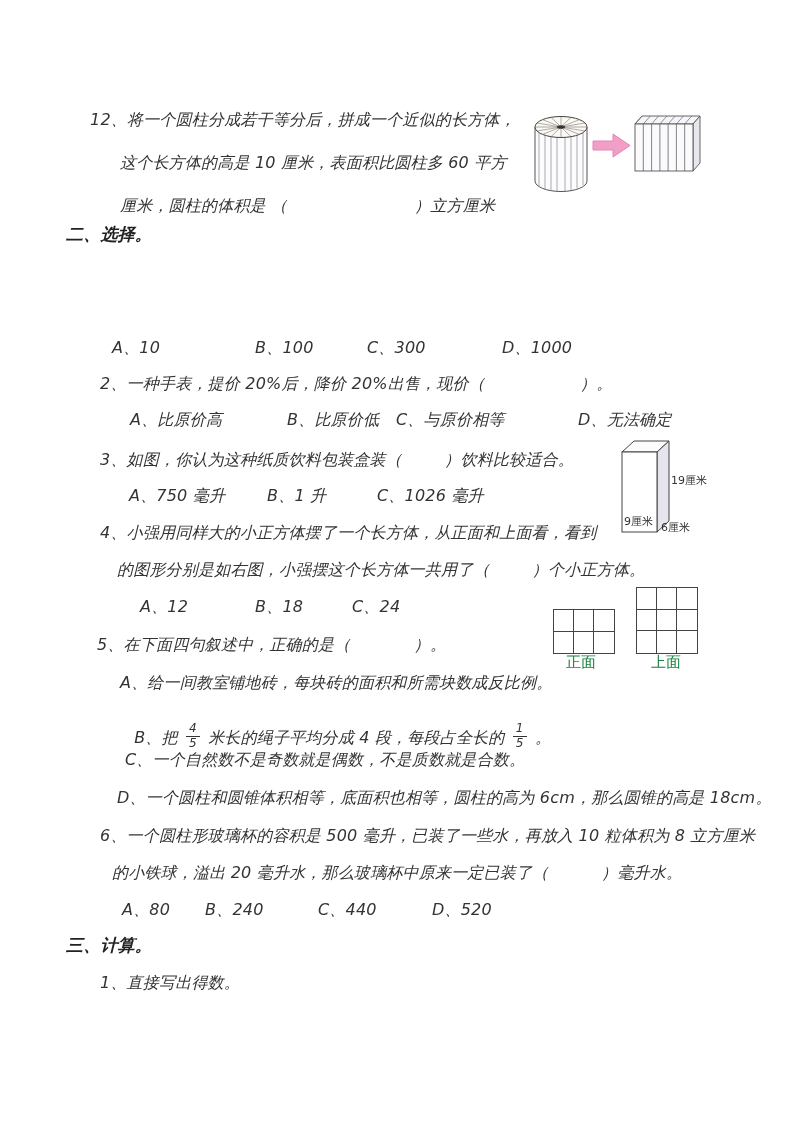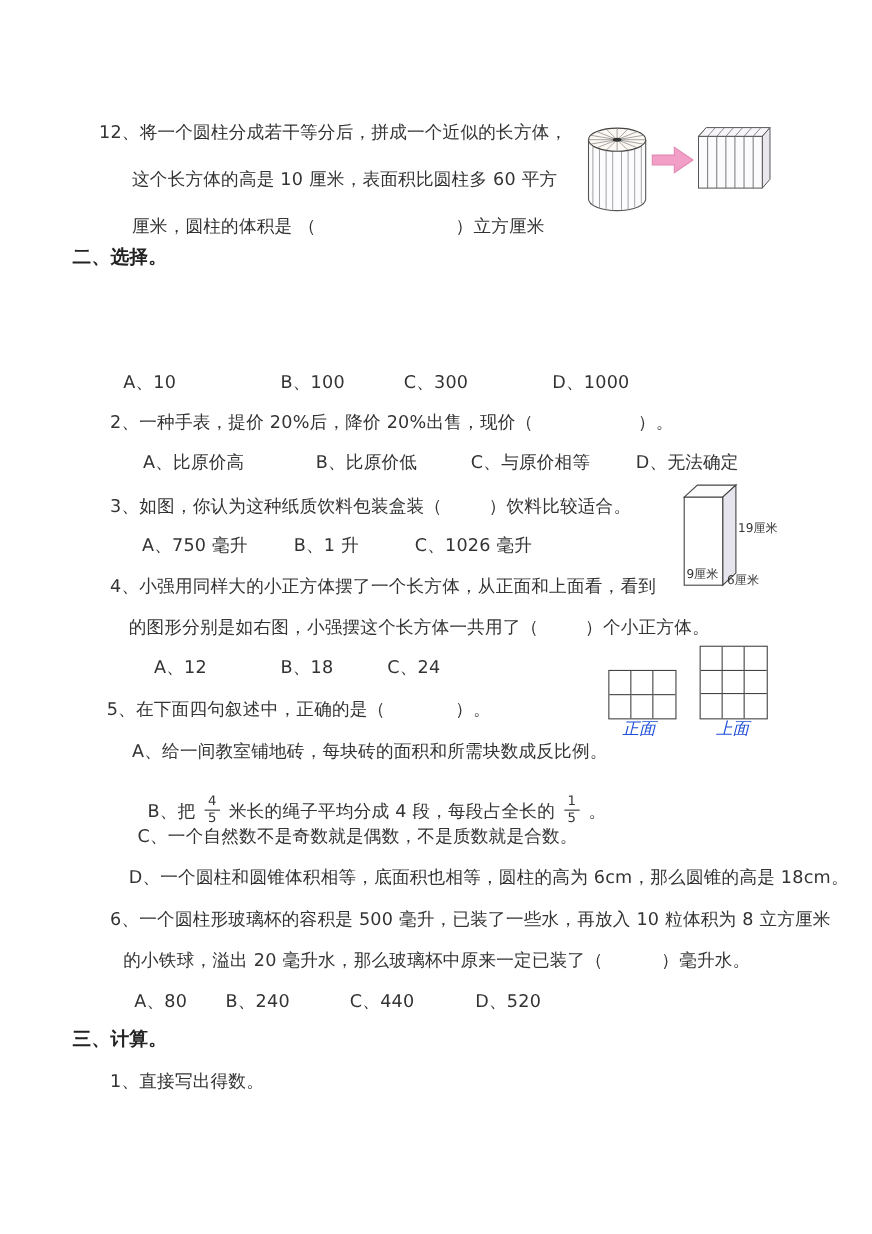--- a/index.html
+++ b/index.html
@@ -4,34 +4,34 @@
 <style>
   html,body{margin:0;padding:0;background:#e8e8e8;}
   .page{
     position:relative;width:793px;height:1122px;margin:0 auto;
     background:#ffffff;overflow:hidden;
     font-family:"DejaVu Sans","Liberation Sans",sans-serif;
     color:#333;
   }
   .ln{
     position:absolute;font-size:16px;line-height:22px;
-    white-space:pre;color:#333;letter-spacing:0.2px;
+    white-space:pre;color:#333;letter-spacing:0.2px;font-style:italic;
   }
   .sec{font-weight:bold;font-size:17px;color:#222;}
   .opt{font-size:16px;}
   .frac{
     display:inline-flex;flex-direction:column;align-items:center;
     vertical-align:middle;font-size:12px;line-height:1.15;margin:0 3px;
     position:relative;top:-2px;
   }
   .frac .fnum{padding:0 3px;}
   .frac .fden{border-top:1px solid #333;padding:0 3px;}
   .fig{position:absolute;}
   .dimlabel{position:absolute;font-size:11px;color:#333;white-space:pre;}
-  .viewlabel{position:absolute;font-size:15px;color:#1d4ed8;white-space:pre;font-style:italic;}
+  .viewlabel{position:absolute;font-size:15px;color:#15803d;white-space:pre;}
   .grid{position:absolute;display:grid;border:1px solid #444;background:#fff;}
   .grid i{display:block;border-right:1px solid #444;border-bottom:1px solid #444;}
   .g32{grid-template-columns:repeat(3,1fr);grid-template-rows:repeat(2,1fr);}
   .g33{grid-template-columns:repeat(3,1fr);grid-template-rows:repeat(3,1fr);}
   .g32 i:nth-child(3n){border-right:0;}
   .g32 i:nth-child(n+4){border-bottom:0;}
   .g33 i:nth-child(3n){border-right:0;}
   .g33 i:nth-child(n+7){border-bottom:0;}
 </style>
 </head>
@@ -64,21 +64,21 @@
   <div class="ln sec" style="left:66px;top:223px">二、选择。</div>
 
   <div class="ln opt" style="left:112px;top:337px">A、10</div>
   <div class="ln opt" style="left:255px;top:337px">B、100</div>
   <div class="ln opt" style="left:367px;top:337px">C、300</div>
   <div class="ln opt" style="left:502px;top:337px">D、1000</div>
 
   <div class="ln" style="left:100px;top:373px">2、一种手表，提价 20%后，降价 20%出售，现价（                  ）。</div>
   <div class="ln opt" style="left:130px;top:409px">A、比原价高</div>
   <div class="ln opt" style="left:287px;top:409px">B、比原价低</div>
-  <div class="ln opt" style="left:428px;top:409px">C、与原价相等</div>
+  <div class="ln opt" style="left:396px;top:409px">C、与原价相等</div>
   <div class="ln opt" style="left:578px;top:409px">D、无法确定</div>
 
   <div class="ln" style="left:100px;top:449px">3、如图，你认为这种纸质饮料包装盒装（        ）饮料比较适合。</div>
   <div class="ln opt" style="left:129px;top:485px">A、750 毫升</div>
   <div class="ln opt" style="left:267px;top:485px">B、1 升</div>
   <div class="ln opt" style="left:377px;top:485px">C、1026 毫升</div>
 
   <svg class="fig" style="left:612px;top:436px" width="95" height="125" viewBox="0 0 95 125">
     <g>
       <polygon points="10,16 45,16 57,5 22,5" fill="#fcfcfc" stroke="#444" stroke-width="1"></polygon>

